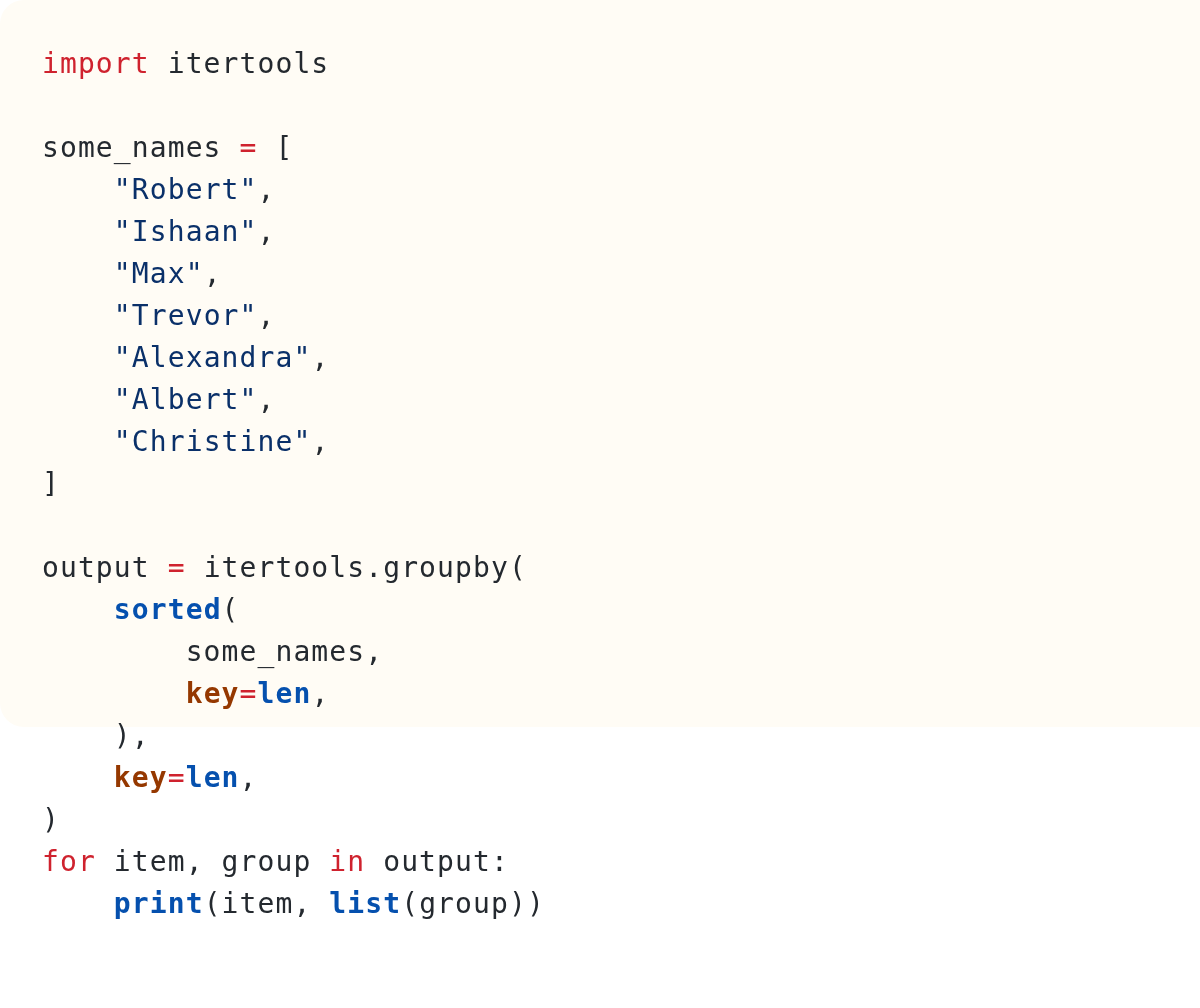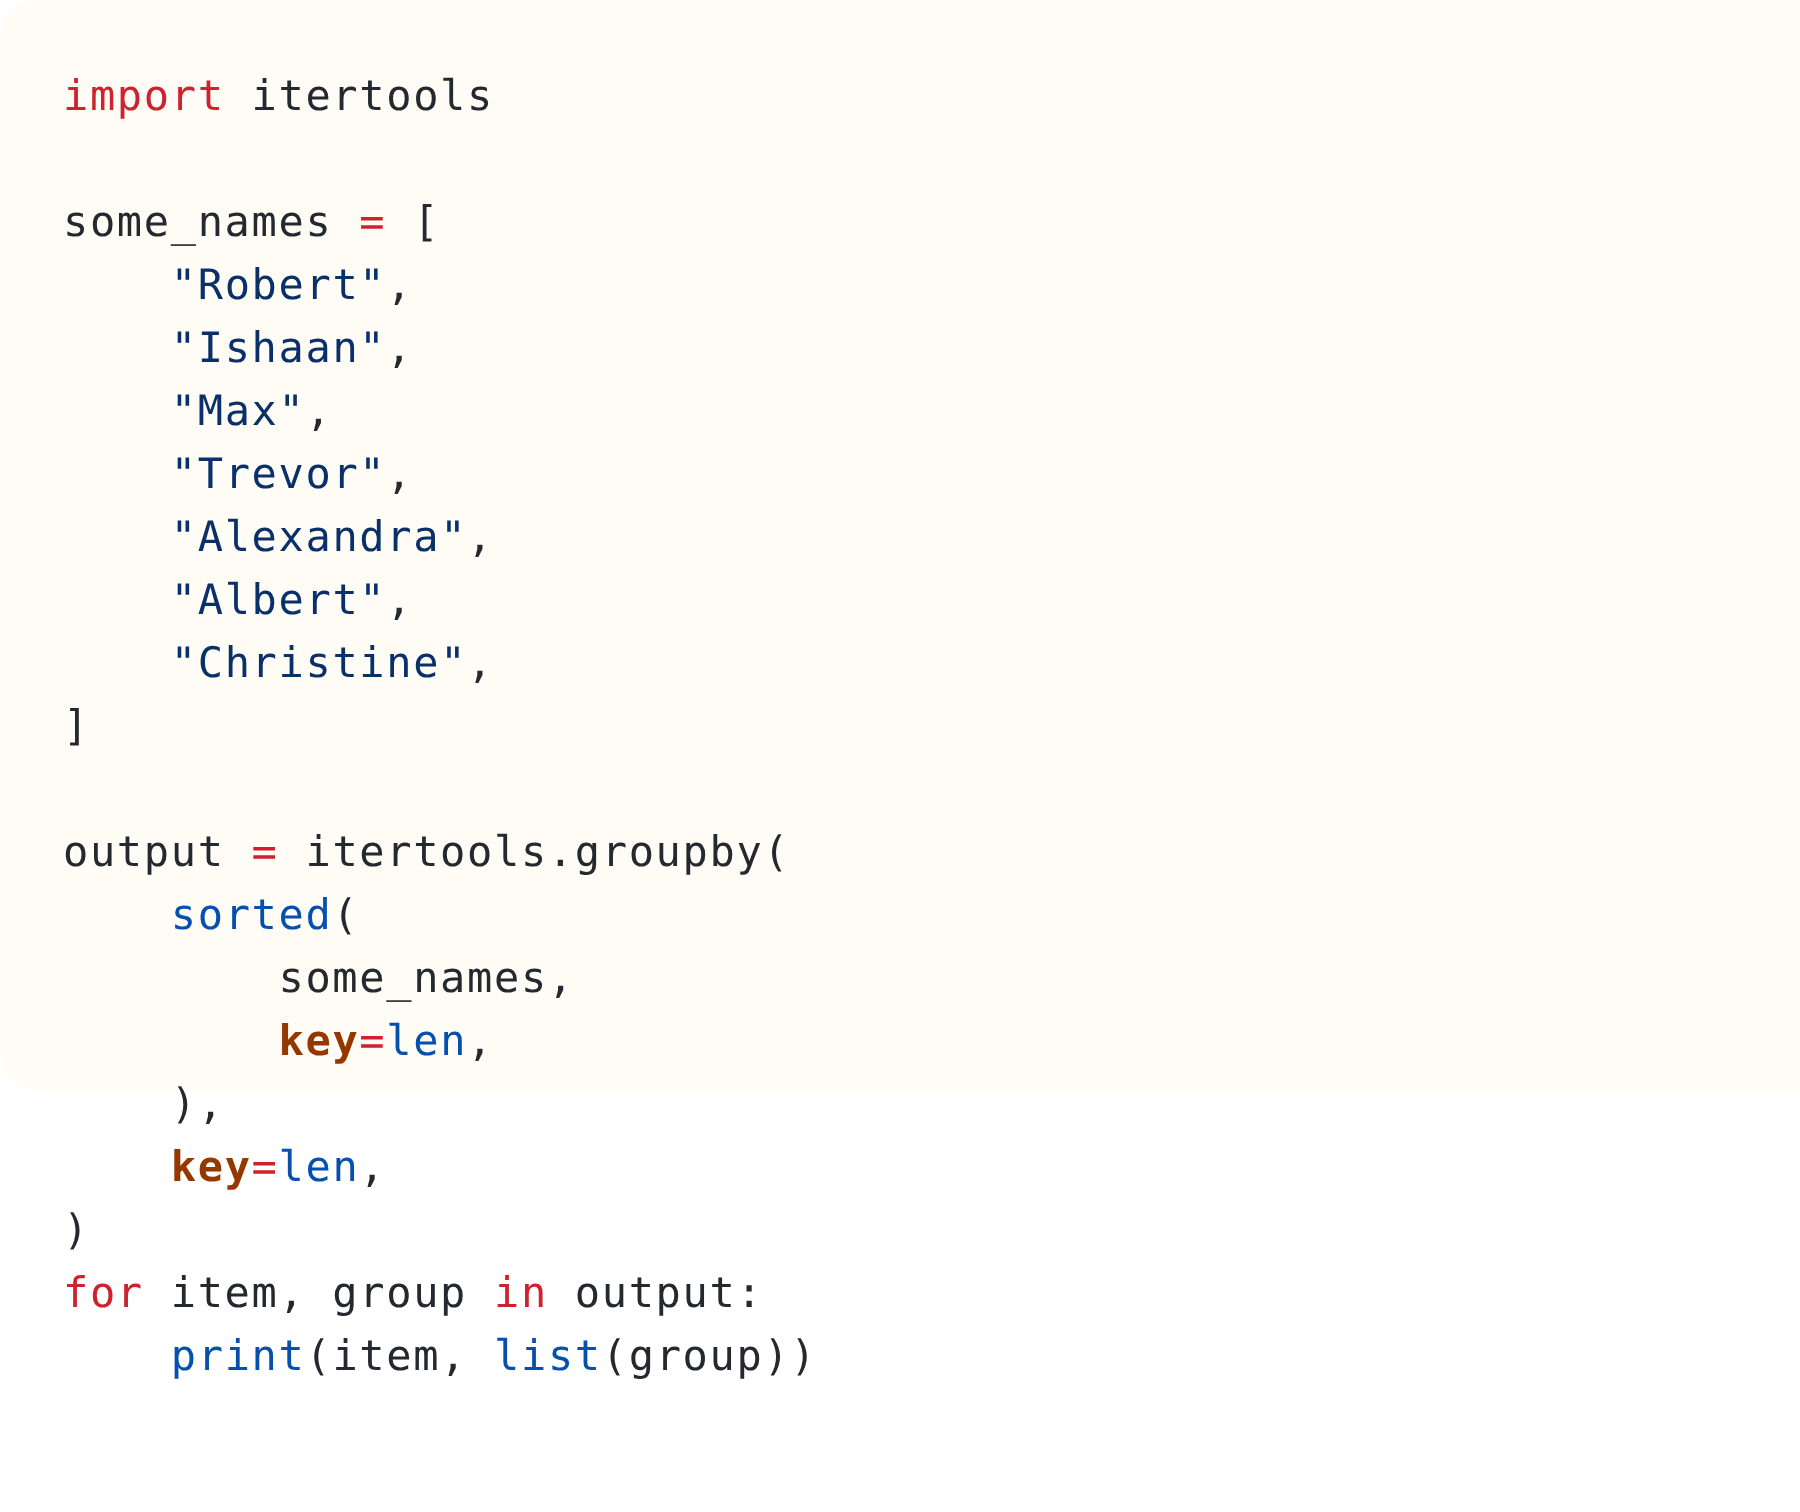--- a/index.html
+++ b/index.html
@@ -11,21 +11,21 @@
   pre.code {
     position:absolute; left:42px; top:43px; margin:0;
     font-family:"DejaVu Sans Mono", "Liberation Mono", monospace;
     font-size:28px; line-height:42px; color:#24292f;
     letter-spacing:1.1px; white-space:pre;
   }
   .line { display:block; height:42px; }
   .kw { color:#cf222e; }
   .op { color:#cf222e; }
   .str { color:#0a3069; }
-  .fn { color:#0550ae; }
+  .fn { color:#0550ae;font-weight:bold; }
   .param { color:#953800;font-weight:bold; }
   .plain { color:#24292f; }
 </style>
 </head>
 <body>
 
 <div class="card">
   <pre class="code" id="code"><span class="line"><span class="kw">import</span><span class="plain"> itertools</span></span><span class="line"></span><span class="line"><span class="plain">some_names </span><span class="op">=</span><span class="plain"> [</span></span><span class="line"><span class="plain">    </span><span class="str">"Robert"</span><span class="plain">,</span></span><span class="line"><span class="plain">    </span><span class="str">"Ishaan"</span><span class="plain">,</span></span><span class="line"><span class="plain">    </span><span class="str">"Max"</span><span class="plain">,</span></span><span class="line"><span class="plain">    </span><span class="str">"Trevor"</span><span class="plain">,</span></span><span class="line"><span class="plain">    </span><span class="str">"Alexandra"</span><span class="plain">,</span></span><span class="line"><span class="plain">    </span><span class="str">"Albert"</span><span class="plain">,</span></span><span class="line"><span class="plain">    </span><span class="str">"Christine"</span><span class="plain">,</span></span><span class="line"><span class="plain">]</span></span><span class="line"></span><span class="line"><span class="plain">output </span><span class="op">=</span><span class="plain"> itertools.groupby(</span></span><span class="line"><span class="plain">    </span><span class="fn">sorted</span><span class="plain">(</span></span><span class="line"><span class="plain">        some_names,</span></span><span class="line"><span class="plain">        </span><span class="param">key</span><span class="op">=</span><span class="fn">len</span><span class="plain">,</span></span><span class="line"><span class="plain">    ),</span></span><span class="line"><span class="plain">    </span><span class="param">key</span><span class="op">=</span><span class="fn">len</span><span class="plain">,</span></span><span class="line"><span class="plain">)</span></span><span class="line"><span class="kw">for</span><span class="plain"> item, group </span><span class="kw">in</span><span class="plain"> output:</span></span><span class="line"><span class="plain">    </span><span class="fn">print</span><span class="plain">(item, </span><span class="fn">list</span><span class="plain">(group))</span></span></pre>
 </div>
 

